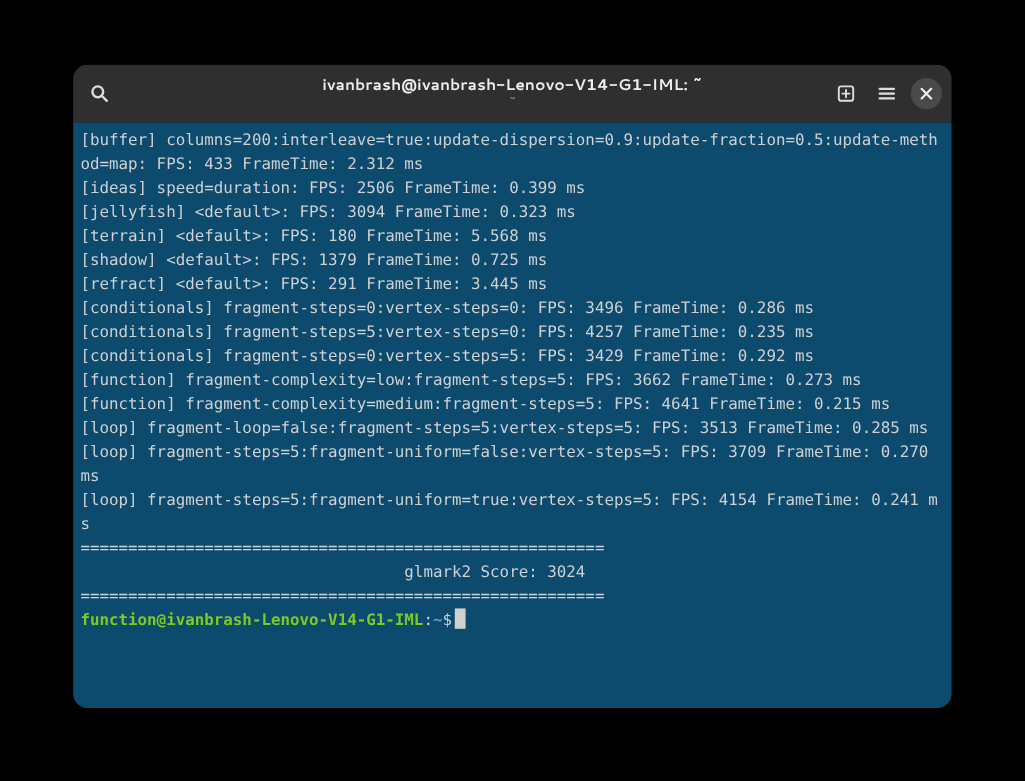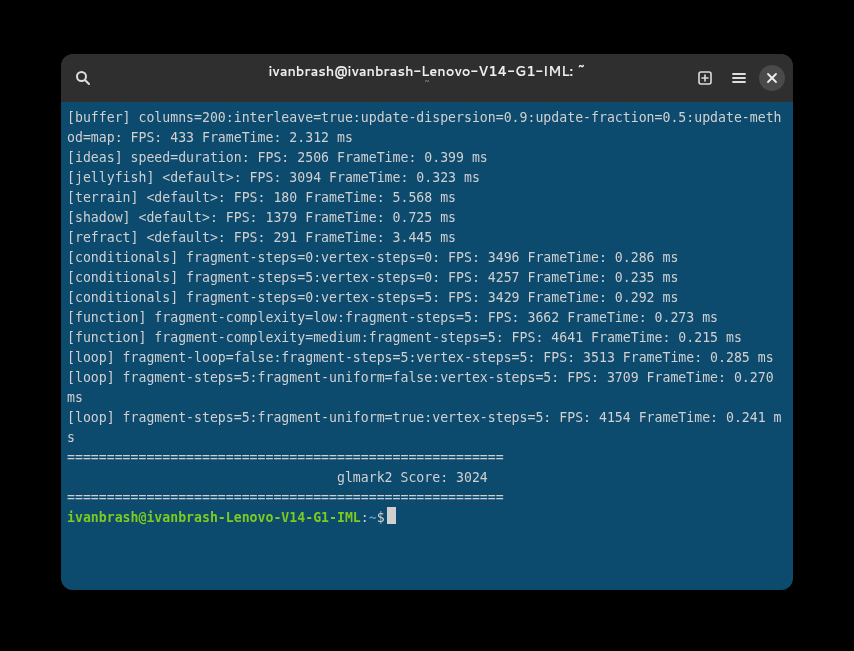--- a/index.html
+++ b/index.html
@@ -176,17 +176,17 @@
 [conditionals] fragment-steps=0:vertex-steps=5: FPS: 3429 FrameTime: 0.292 ms
 [function] fragment-complexity=low:fragment-steps=5: FPS: 3662 FrameTime: 0.273 ms
 [function] fragment-complexity=medium:fragment-steps=5: FPS: 4641 FrameTime: 0.215 ms
 [loop] fragment-loop=false:fragment-steps=5:vertex-steps=5: FPS: 3513 FrameTime: 0.285 ms
 [loop] fragment-steps=5:fragment-uniform=false:vertex-steps=5: FPS: 3709 FrameTime: 0.270 ms
 [loop] fragment-steps=5:fragment-uniform=true:vertex-steps=5: FPS: 4154 FrameTime: 0.241 ms
 =======================================================
                                   glmark2 Score: 3024 
 =======================================================</div>
     <div class="prompt-line">
-      <span class="p-user">ivanbrash@ivanbrash-Lenovo-V14-G1-IML</span><span class="p-colon">:</span><span class="p-path">~</span><span class="p-dollar">$</span><span class="cursor"></span>
+      <span class="p-user">function@ivanbrash-Lenovo-V14-G1-IML</span><span class="p-colon">:</span><span class="p-path">~</span><span class="p-dollar">$</span><span class="cursor"></span>
     </div>
   </div>
 
 </div>
 
 </body></html>

